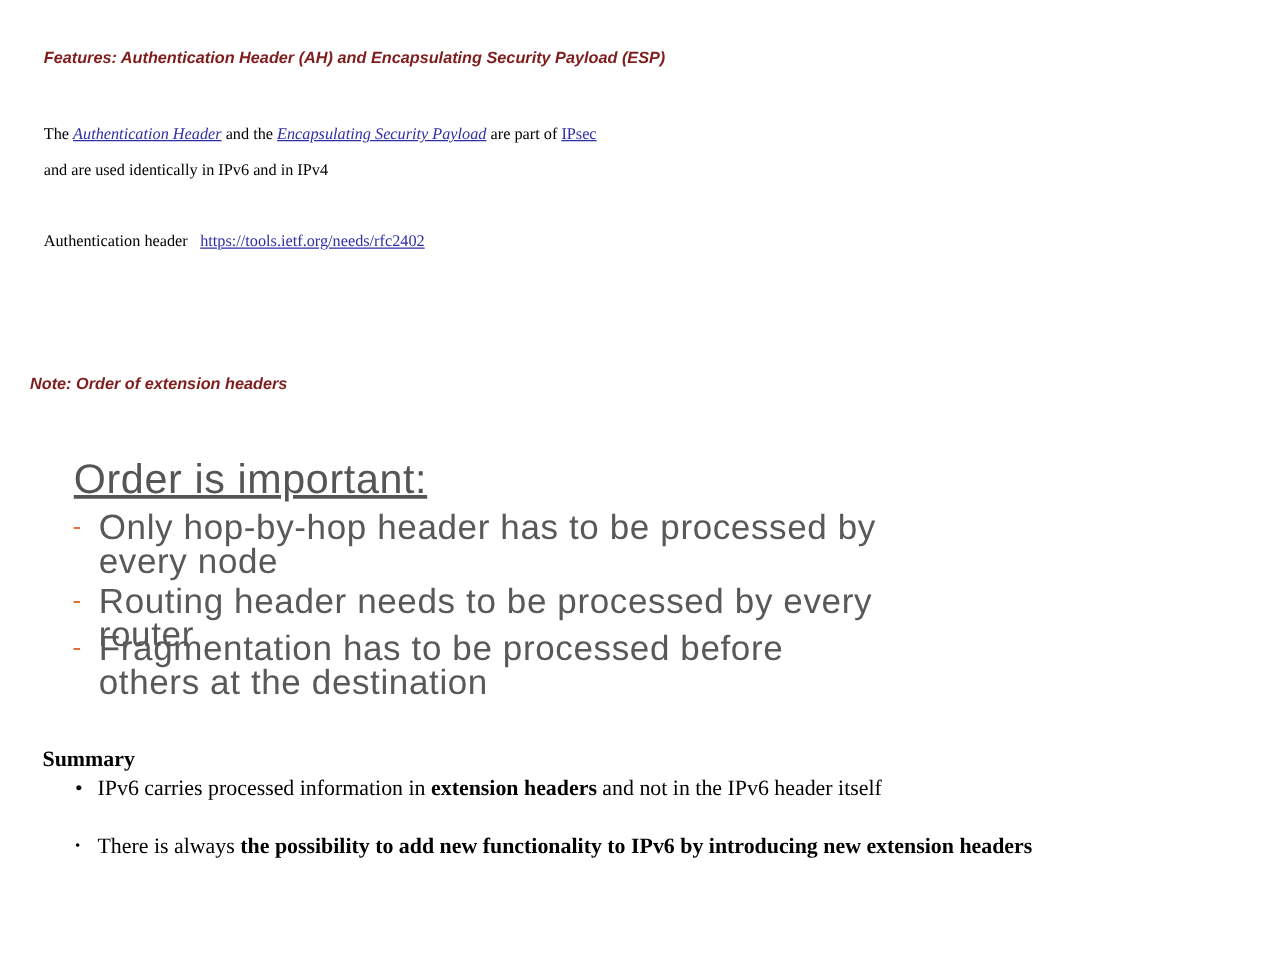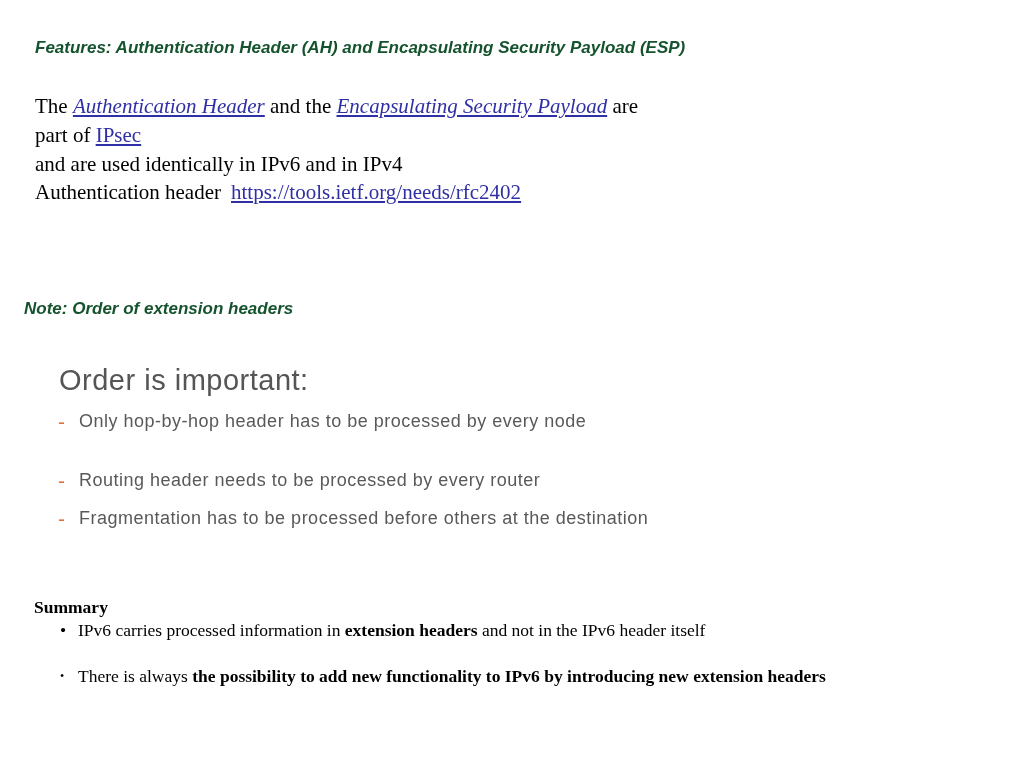--- a/index.html
+++ b/index.html
@@ -10,64 +10,65 @@
     color: #000000;
     overflow: hidden;
   }
   .abs { position: absolute; }
 
   
   .heading-sans {
     font-family: "Liberation Sans", sans-serif;
     font-weight: bold;
     font-style: italic;
-    font-size: 17px;
-    color: #14532d;
+    font-size: 13px;
+    color: #7f1d1d;
     white-space: nowrap;
   }
 
   
   .body-serif {
-    font-size: 21px;
+    font-size: 13px;
     line-height: 29px;
     color: #000000;
   }
 
   a.doc-link {
     color: #2f2fa6;
     text-decoration: underline;
     cursor: pointer;
   }
   a.doc-link.italic { font-style: italic; }
 
   
   .slide {
     font-family: "Liberation Sans", sans-serif;
     color: #595959;
     letter-spacing: 0.5px;
   }
   .slide-heading {
-    font-size: 29px;
+    font-size: 33px;
     color: #555555;
     white-space: nowrap;
+    text-decoration: underline;
   }
   .slide-bullet {
     position: absolute;
     display: flex;
     align-items: flex-start;
   }
   .slide-bullet .dash {
     color: #e0713c;
     font-size: 21px;
     line-height: 27px;
     width: 21px;
     flex: 0 0 21px;
   }
   .slide-bullet .btext {
-    font-size: 18px;
+    font-size: 28px;
     line-height: 27px;
     width: 625px;
     color: #595959;
   }
 
   
   .summary-heading {
     font-weight: bold;
     font-size: 17.5px;
     white-space: nowrap;

